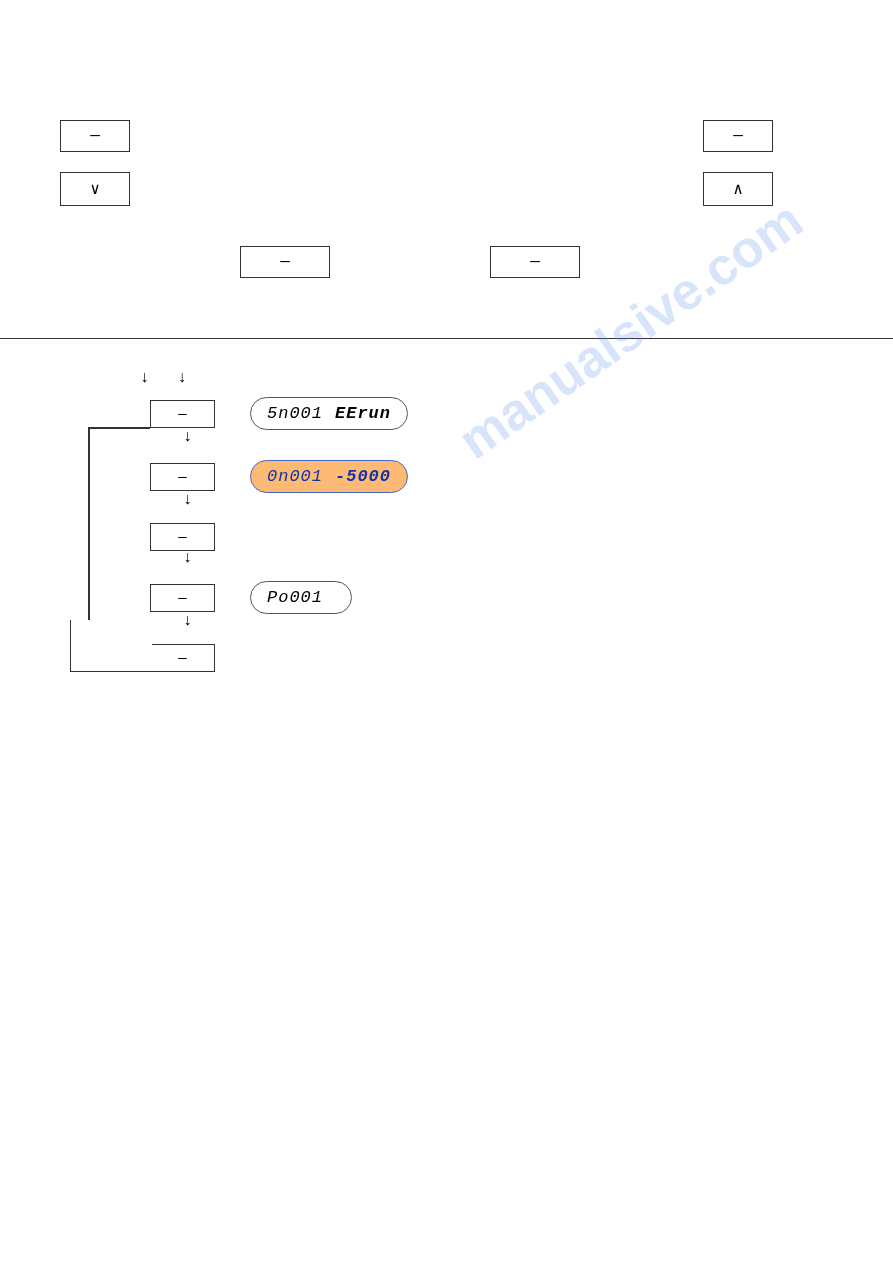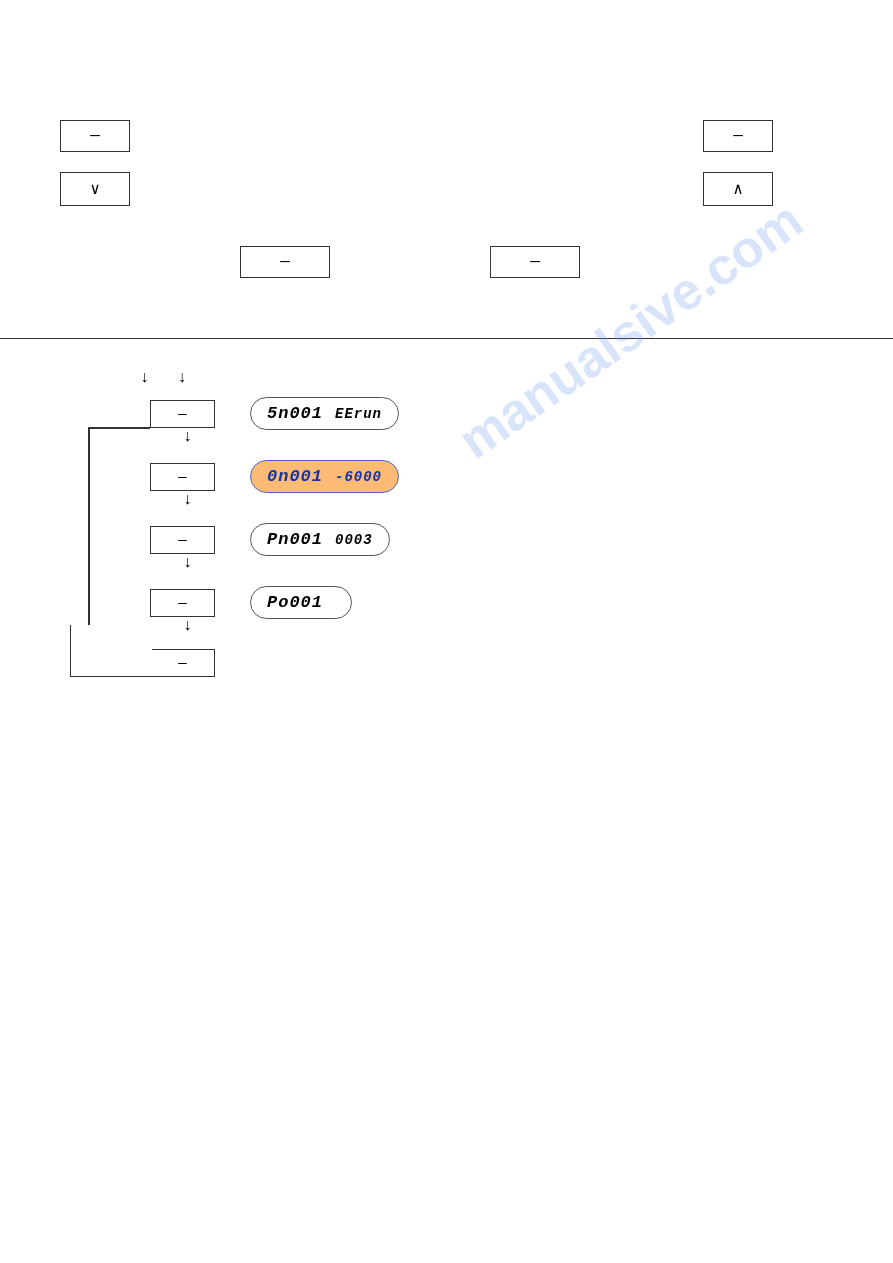--- a/index.html
+++ b/index.html
@@ -168,27 +168,27 @@
 
     .fc-display.blue {
       border-color: #4466cc;
       background: #fdba74;
     }
 
     .fc-param {
       font-family: 'Courier New', Courier, monospace;
       font-size: 17px;
       font-style: italic;
-      font-weight: bold;
+      font-weight: normal;
       letter-spacing: 1px;
     }
 
     .fc-val {
       font-family: 'Courier New', Courier, monospace;
-      font-size: 14px;
+      font-size: 17px;
       font-style: italic;
       font-weight: bold;
       letter-spacing: 1px;
     }
 
     
     .top-arrows {
       display: flex;
       margin-left: 100px;
       gap: 28px;
@@ -260,36 +260,32 @@
 
     <div style="height:18px;"></div>
 
     <div class="fc-row" style="position:relative;">
       <div class="fc-indent"></div>
       <div class="fc-btn-area">
         <div class="fc-step-btn">—</div>
       </div>
       <div class="fc-display blue">
         <span class="fc-param" style="color:#1133aa;">0n001</span>
-        <span class="fc-val" style="color:#1133aa;">-6000</span>
+        <span class="fc-val" style="color:#1133aa;">-5000</span>
       </div>
 
       <span style="position:absolute;left:113px;bottom:-16px;font-size:16px;">↓</span>
     </div>
 
     <div style="height:18px;"></div>
 
     <div class="fc-row" style="position:relative;">
       <div class="fc-indent"></div>
       <div class="fc-btn-area">
         <div class="fc-step-btn">—</div>
-      </div>
-      <div class="fc-display">
-        <span class="fc-param">Pn001</span>
-        <span class="fc-val">0003</span>
       </div>
 
       <span style="position:absolute;left:113px;bottom:-16px;font-size:16px;">↓</span>
     </div>
 
     <div style="height:18px;"></div>
 
     <div class="fc-row" style="position:relative;">
       <div class="fc-indent"></div>
       <div class="fc-btn-area">

